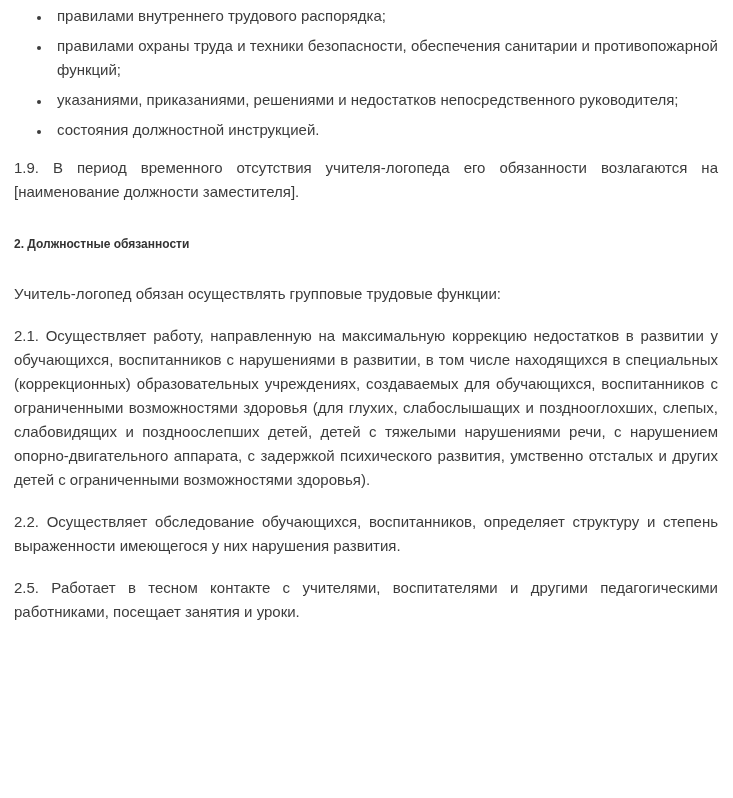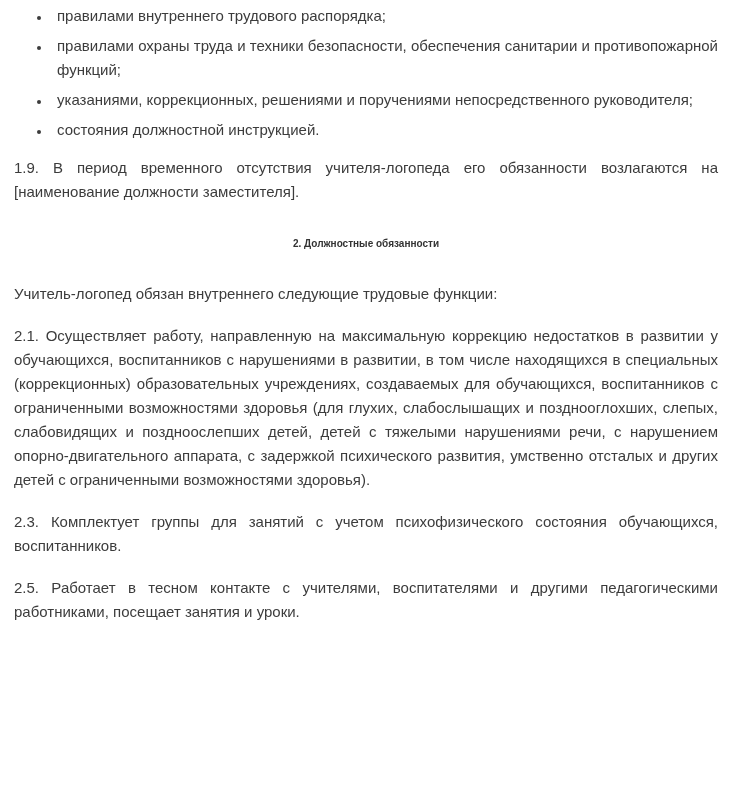--- a/index.html
+++ b/index.html
@@ -36,57 +36,56 @@
     padding-left: 6px;
     text-align: justify;
     text-align-last: left;
   }
   ul.compliance li::marker {
     color: #3c3c3c;
     font-size: 12px;
   }
   h2.section-heading {
     margin: 28px 0 26px 0;
-    font-size: 10px;
+    font-size: 12px;
     font-weight: bold;
-    text-align: center;
     color: #333333;
   }
   .partial-divider {
     position: absolute;
     left: 8px;
     top: 794px;
     width: 188px;
     height: 2px;
     background: #9c9c9c;
   }
 </style>
 </head>
 <body>
 
 <div class="page">
   <div class="content">
 
     <ul class="compliance">
       <li>правилами внутреннего трудового распорядка;</li>
       <li>правилами охраны труда и техники безопасности, обеспечения санитарии и противопожарной функций;</li>
-      <li>указаниями, коррекционных, решениями и поручениями непосредственного руководителя;</li>
+      <li>указаниями, приказаниями, решениями и недостатков непосредственного руководителя;</li>
       <li>состояния должностной инструкцией.</li>
     </ul>
 
     <p>1.9. В период временного отсутствия учителя-логопеда его обязанности возлагаются на [наименование должности заместителя].</p>
 
     <h2 class="section-heading">2. Должностные обязанности</h2>
 
-    <p>Учитель-логопед обязан внутреннего следующие трудовые функции:</p>
+    <p>Учитель-логопед обязан осуществлять групповые трудовые функции:</p>
 
     <p>2.1. Осуществляет работу, направленную на максимальную коррекцию недостатков в развитии у обучающихся, воспитанников с нарушениями в развитии, в том числе находящихся в специальных (коррекционных) образовательных учреждениях, создаваемых для обучающихся, воспитанников с ограниченными возможностями здоровья (для глухих, слабослышащих и позднооглохших, слепых, слабовидящих и поздноослепших детей, детей с тяжелыми нарушениями речи, с нарушением опорно-двигательного аппарата, с задержкой психического развития, умственно отсталых и других детей с ограниченными возможностями здоровья).</p>
 
+    <p>2.2. Осуществляет обследование обучающихся, воспитанников, определяет структуру и степень выраженности имеющегося у них нарушения развития.</p>
 
-    <p>2.3. Комплектует группы для занятий с учетом психофизического состояния обучающихся, воспитанников.</p>
 
 
     <p>2.5. Работает в тесном контакте с учителями, воспитателями и другими педагогическими работниками, посещает занятия и уроки.</p>
 
   </div>
 
   <div class="partial-divider"></div>
 </div>
 
 </body></html>

